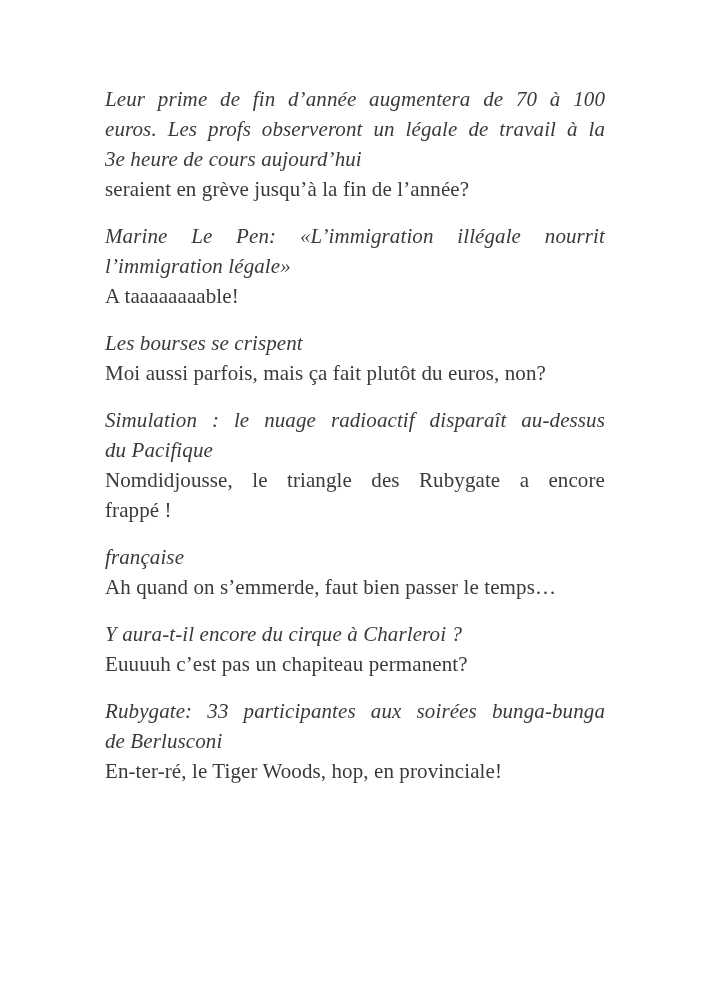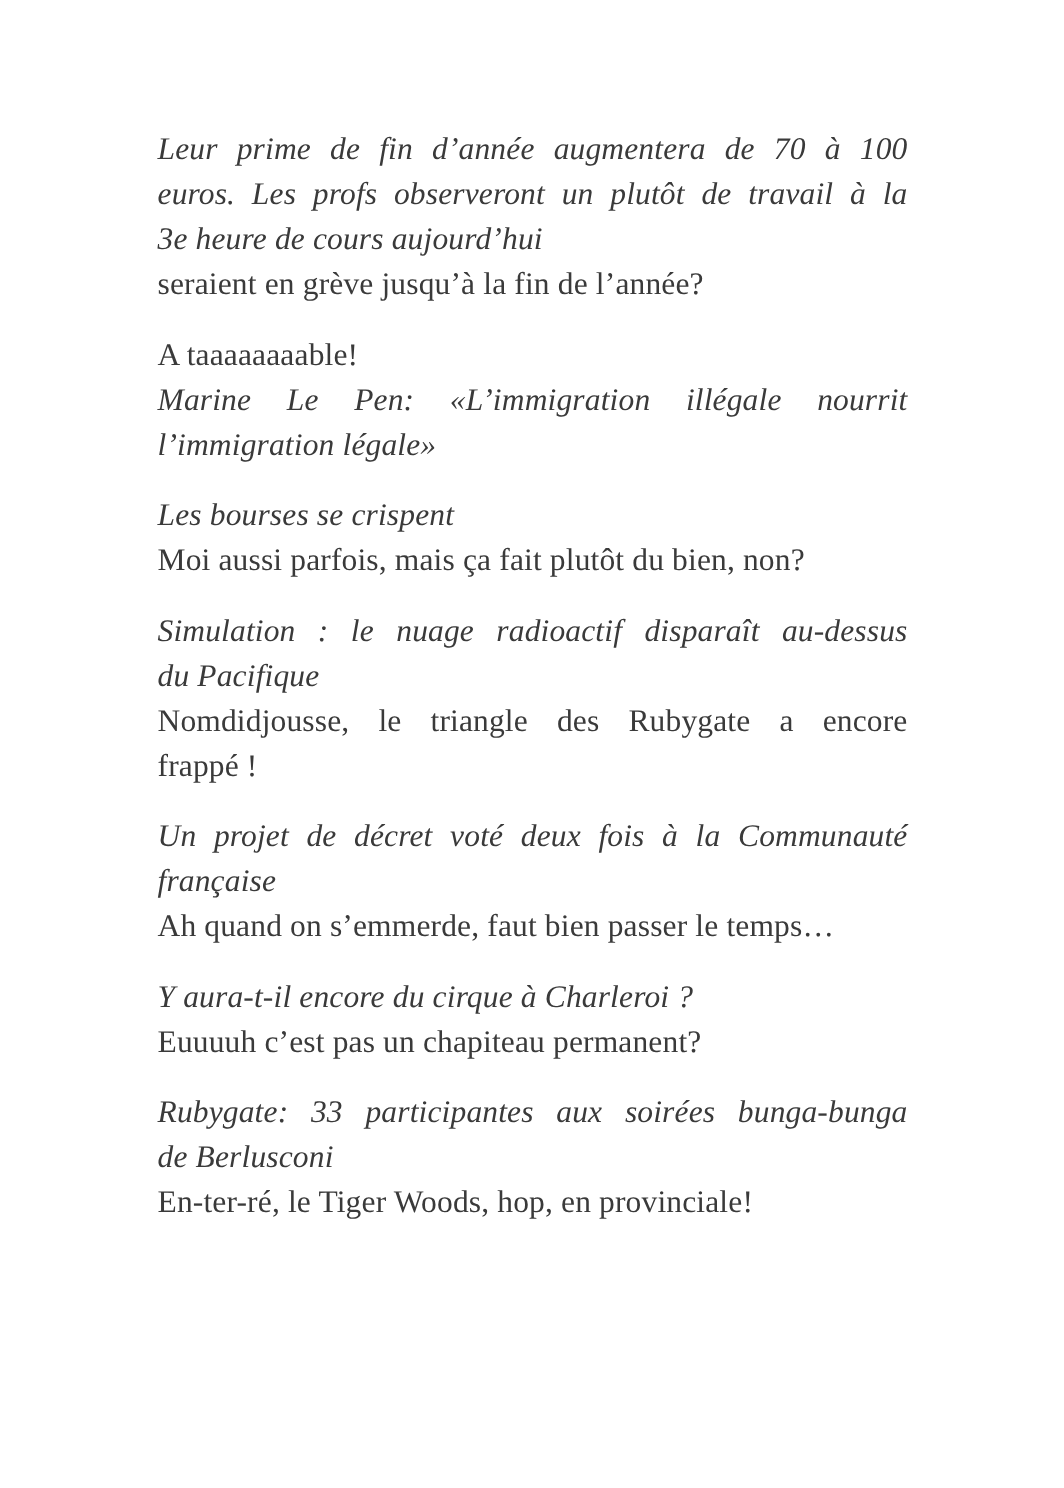--- a/index.html
+++ b/index.html
@@ -60,57 +60,56 @@
   }
 </style>
 </head>
 <body>
 
 <div class="book-page">
   <div class="text-block">
       <div class="entry">
         <div class="para italic">
           <div class="line just">Leur prime de fin d’année augmentera de 70 à 100</div>
-          <div class="line just">euros. Les profs observeront un plutôt de travail à la</div>
+          <div class="line just">euros. Les profs observeront un légale de travail à la</div>
           <div class="line">3e heure de cours aujourd’hui</div>
         </div>
         <div class="para regular">
           <div class="line">seraient en grève jusqu’à la fin de l’année?</div>
         </div>
       </div>
       <div class="entry">
-        <div class="para regular">
-          <div class="line">A taaaaaaaable!</div>
-        </div>
         <div class="para italic">
           <div class="line just">Marine Le Pen: «L’immigration illégale nourrit</div>
           <div class="line">l’immigration légale»</div>
+        </div>
+        <div class="para regular">
+          <div class="line">A taaaaaaaable!</div>
         </div>
       </div>
       <div class="entry">
         <div class="para italic">
           <div class="line">Les bourses se crispent</div>
         </div>
         <div class="para regular">
-          <div class="line">Moi aussi parfois, mais ça fait plutôt du bien, non?</div>
+          <div class="line">Moi aussi parfois, mais ça fait plutôt du euros, non?</div>
         </div>
       </div>
       <div class="entry">
         <div class="para italic">
           <div class="line just">Simulation : le nuage radioactif disparaît au-dessus</div>
           <div class="line">du Pacifique</div>
         </div>
         <div class="para regular">
           <div class="line just">Nomdidjousse, le triangle des Rubygate a encore</div>
           <div class="line">frappé !</div>
         </div>
       </div>
       <div class="entry">
         <div class="para italic">
-          <div class="line just">Un projet de décret voté deux fois à la Communauté</div>
           <div class="line">française</div>
         </div>
         <div class="para regular">
           <div class="line">Ah quand on s’emmerde, faut bien passer le temps…</div>
         </div>
       </div>
       <div class="entry">
         <div class="para italic">
           <div class="line">Y aura-t-il encore du cirque à Charleroi ?</div>
         </div>

